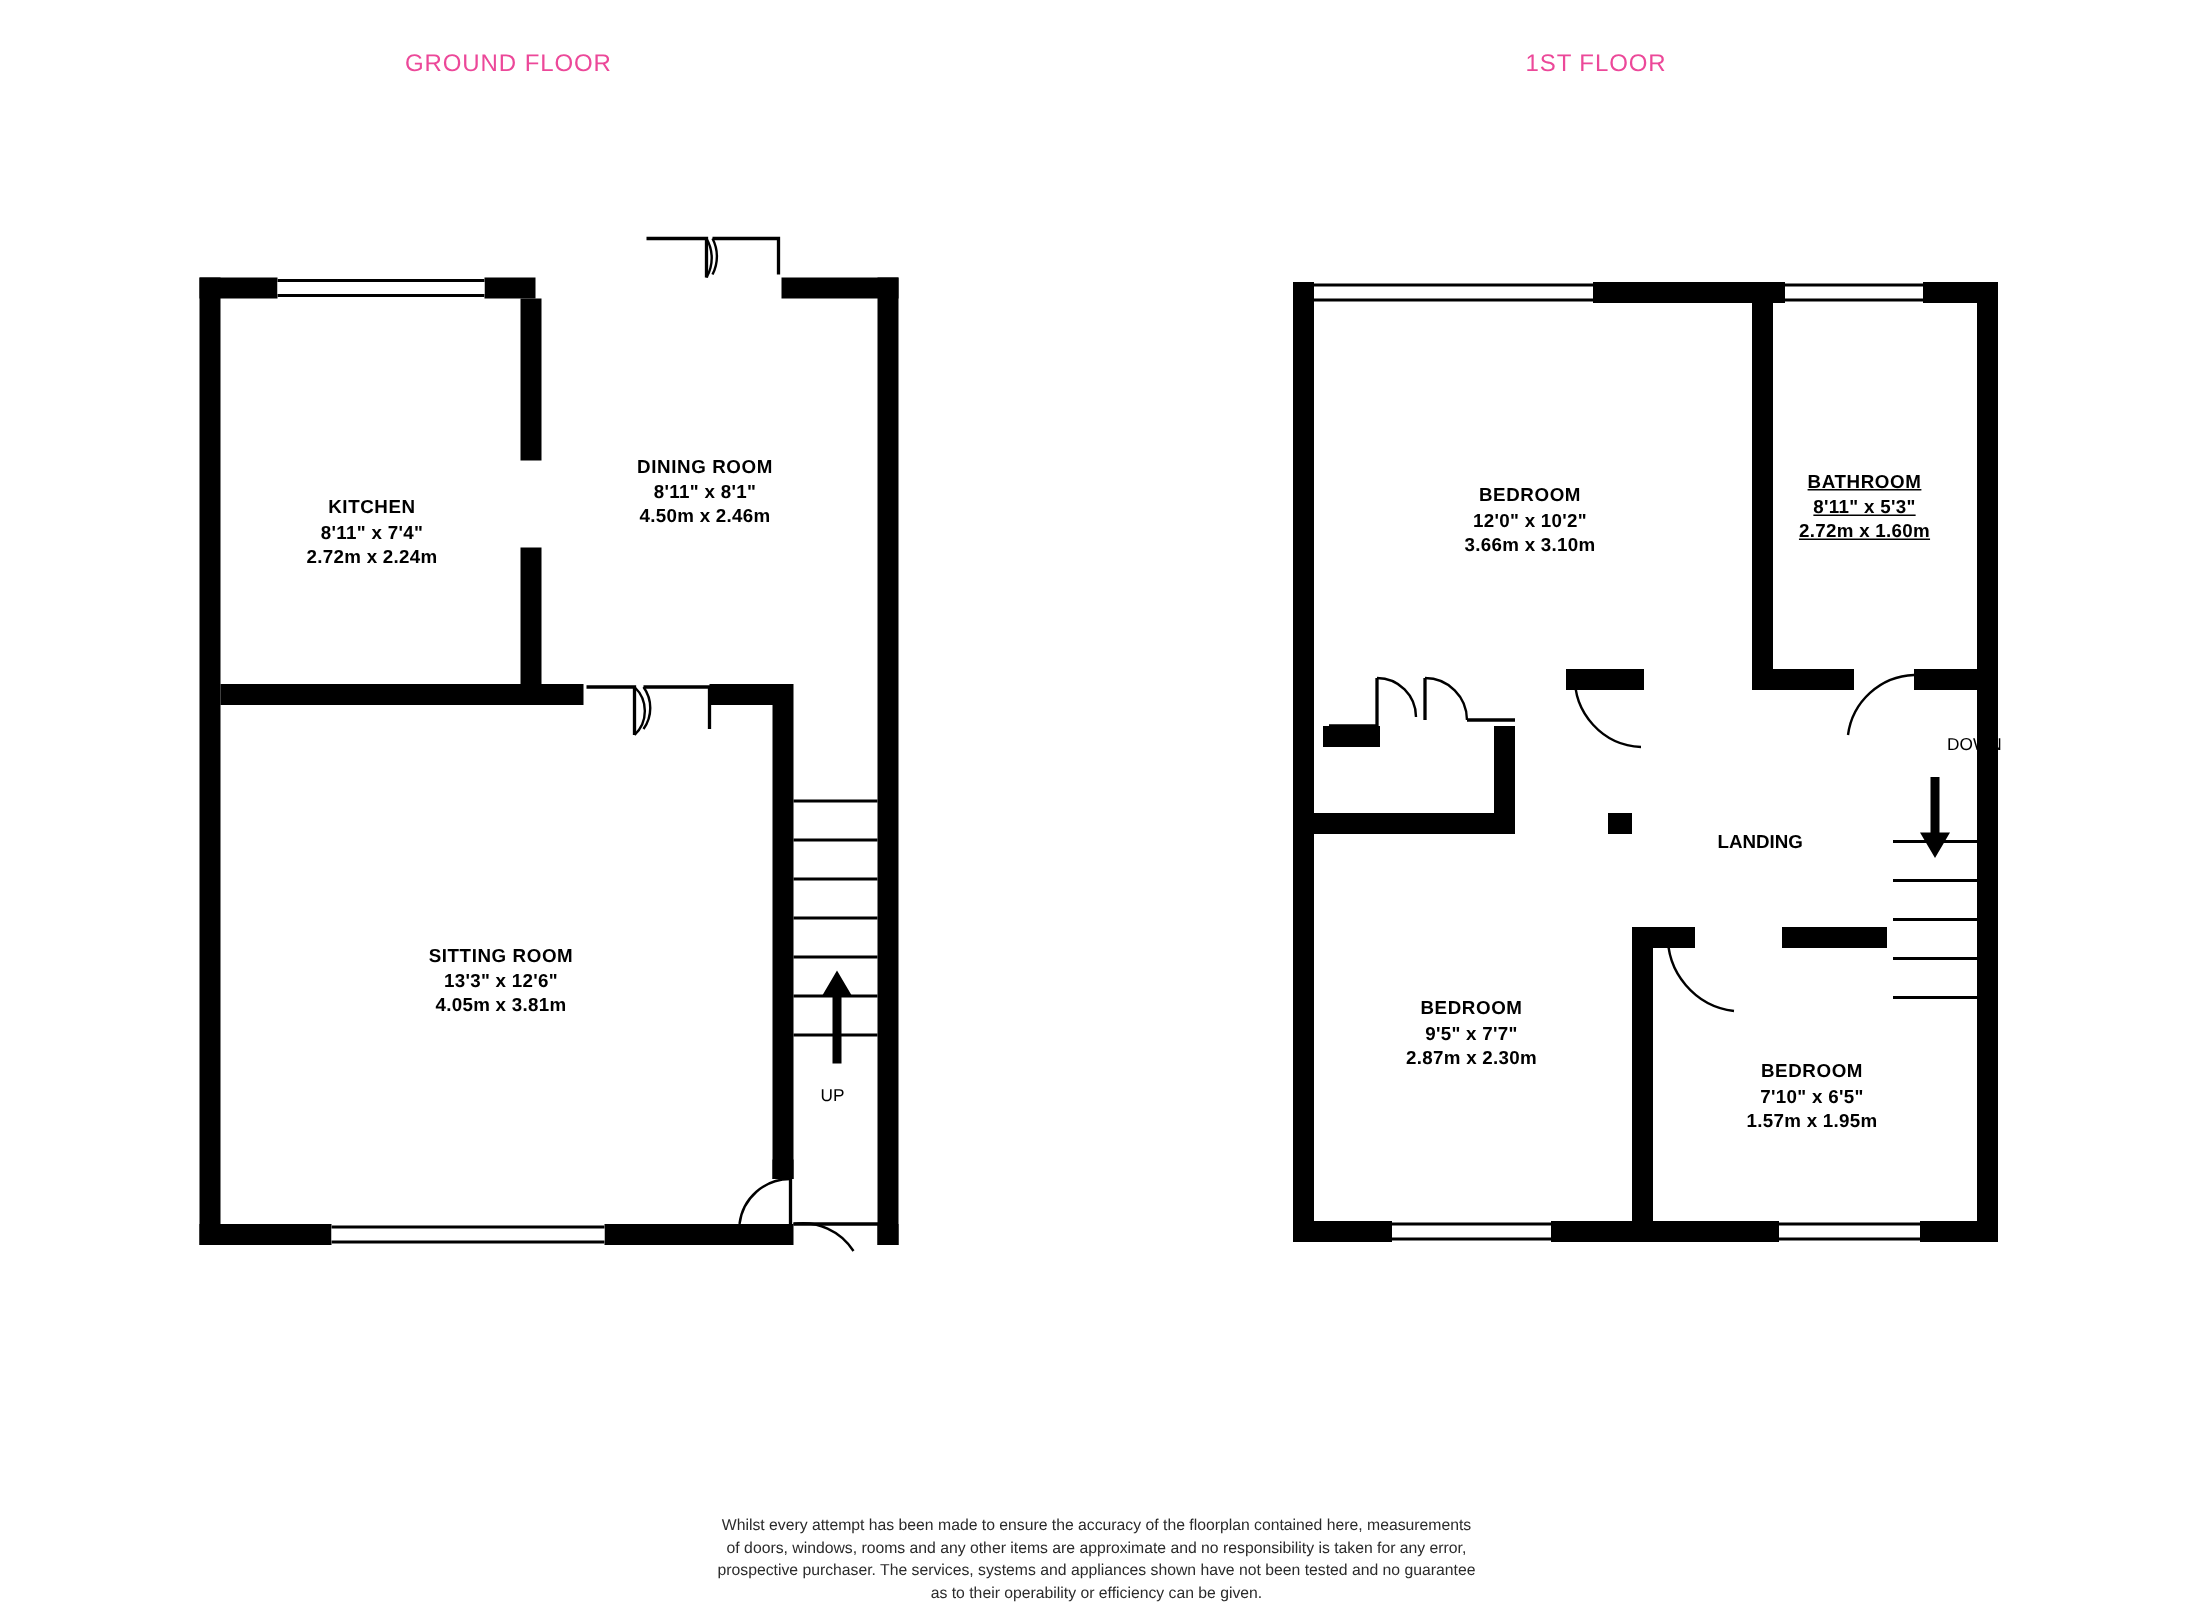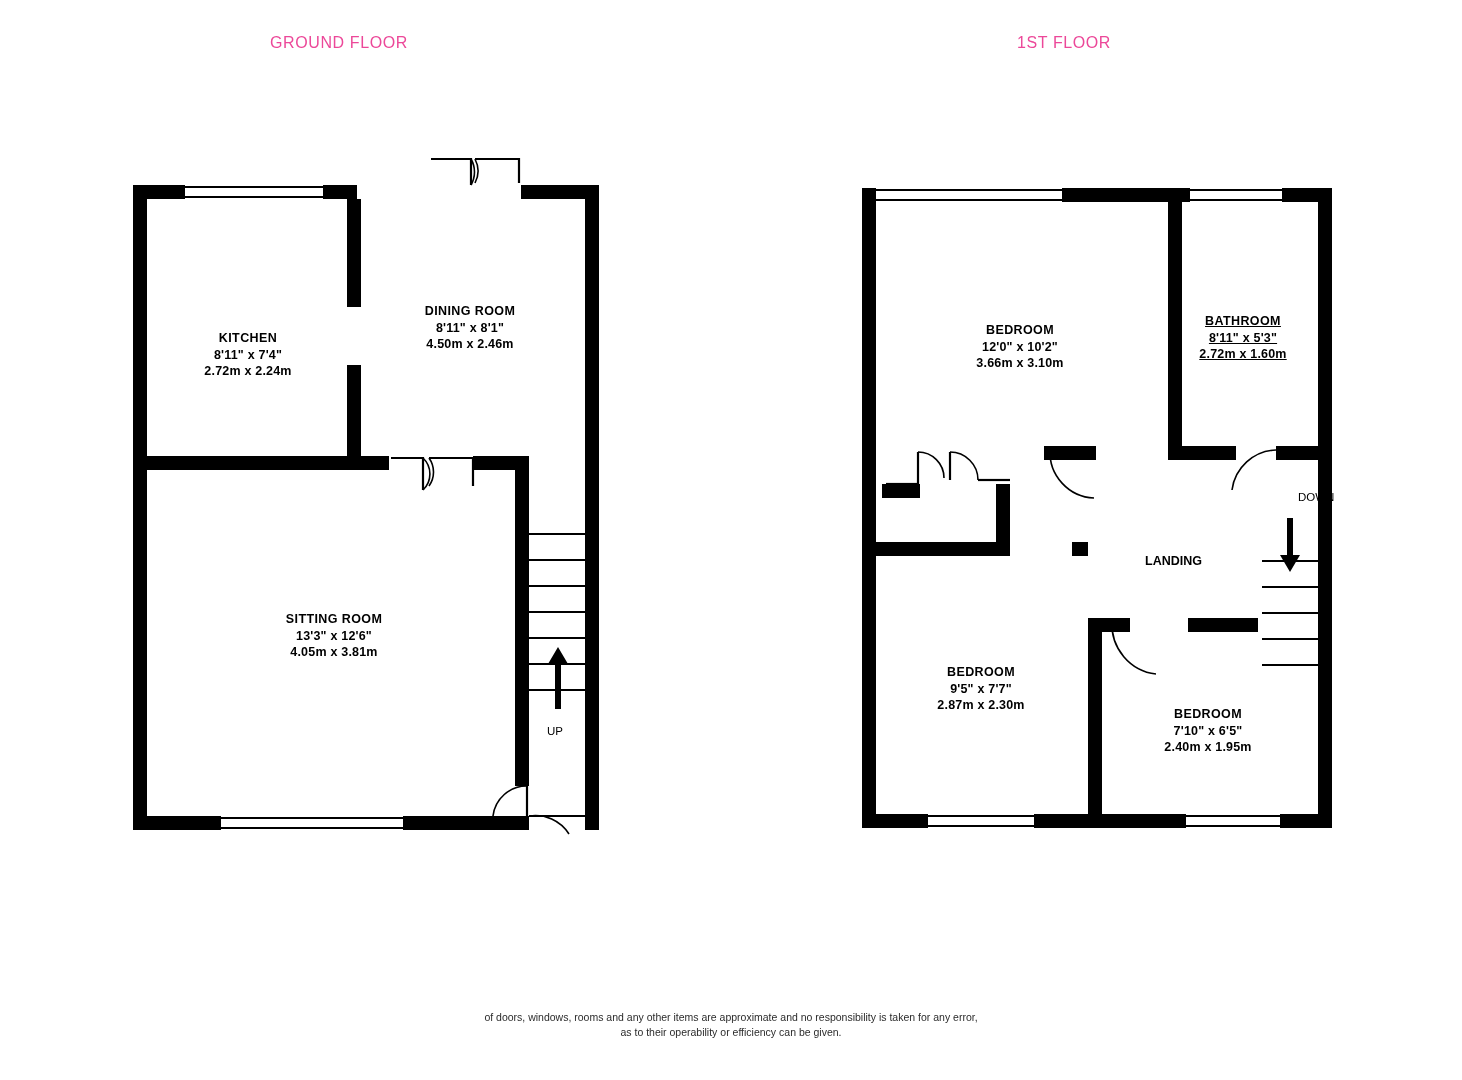--- a/index.html
+++ b/index.html
@@ -163,21 +163,21 @@
     <div class="dims">8'11"  x 7'4"</div>
     <div class="dims">2.72m  x 2.24m</div>
   </div>
 
   <div class="room-label" style="left:337px; top:118px;">
     <div class="name">DINING ROOM</div>
     <div class="dims">8'11"  x 8'1"</div>
     <div class="dims">4.50m  x 2.46m</div>
   </div>
 
-  <div class="room-label" style="left:201px; top:426px;">
+  <div class="room-label" style="left:201px; top:444px;">
     <div class="name">SITTING ROOM</div>
     <div class="dims">13'3"  x 12'6"</div>
     <div class="dims">4.05m  x 3.81m</div>
   </div>
 </div>
 
 <div class="plan" id="plan-first">
 
   <div class="wall" style="left:0px; top:0px; width:14px; height:640px;"></div>
   <div class="wall" style="left:0px; top:0px; width:14px; height:14px;"></div>
@@ -264,21 +264,23 @@
 
   <div class="room-label" style="left:119px; top:476px;">
     <div class="name">BEDROOM</div>
     <div class="dims">9'5"  x 7'7"</div>
     <div class="dims">2.87m  x 2.30m</div>
   </div>
 
   <div class="room-label" style="left:346px; top:518px;">
     <div class="name">BEDROOM</div>
     <div class="dims">7'10"  x 6'5"</div>
-    <div class="dims">2.40m  x 1.95m</div>
+    <div class="dims">1.57m  x 1.95m</div>
   </div>
 </div>
 
 <div class="disclaimer">
+  <div>Whilst every attempt has been made to ensure the accuracy of the floorplan contained here, measurements</div>
   <div>of doors, windows, rooms and any other items are approximate and no responsibility is taken for any error,</div>
+  <div>prospective purchaser. The services, systems and appliances shown have not been tested and no guarantee</div>
   <div>as to their operability or efficiency can be given.</div>
 
 </div>
 
 </body></html>

